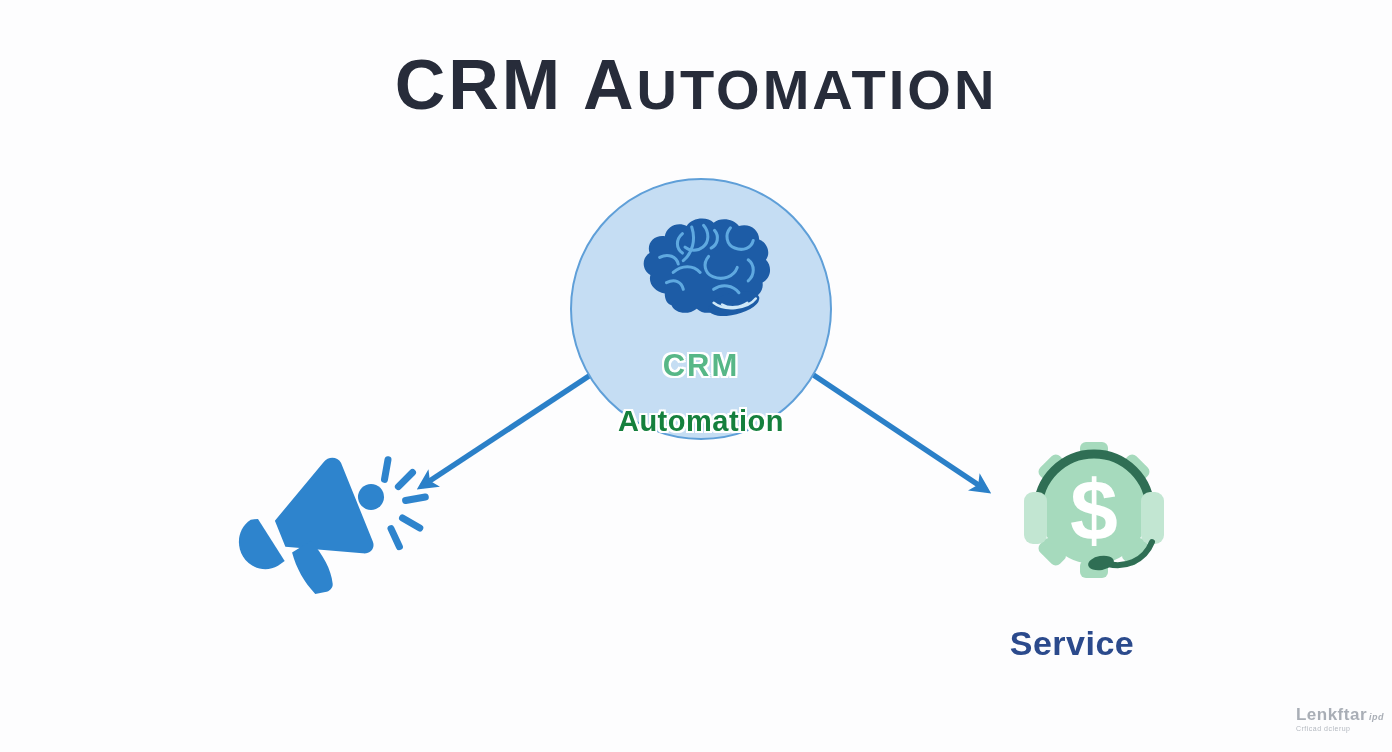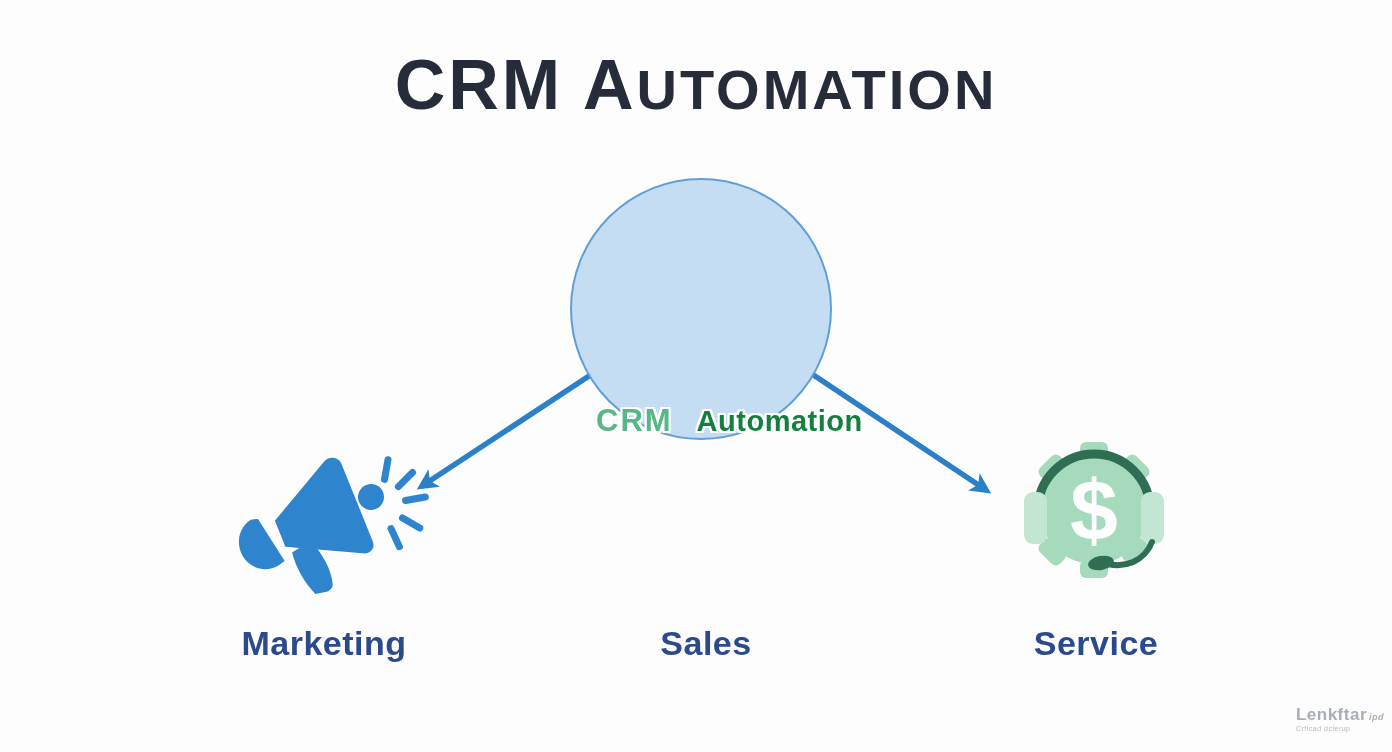--- a/index.html
+++ b/index.html
@@ -13,42 +13,42 @@
     position:absolute; top:50px; left:0; width:100%;
     text-align:center; margin:0; color:#272c3a;
     font-weight:bold; letter-spacing:3px; line-height:1; white-space:nowrap;
   }
   .title .lead { font-size:70px; }
   .title .rest { font-size:56px; }
   
   .hub {
     position:absolute; left:570px; top:178px; width:262px; height:262px;
     border-radius:50%; background:#c5ddf3; border:2px solid #5f9fd8;
-    box-sizing:border-box; display:flex; flex-direction:row; align-items:flex-end;gap:24px;
+    box-sizing:border-box; display:flex; flex-direction:column; align-items:center;gap:24px;
   }
   .brain-svg { margin-top:36px; width:158px; height:118px; }
   .outlined {
     text-shadow:
       -2px -2px 0 #fff, 2px -2px 0 #fff, -2px 2px 0 #fff, 2px 2px 0 #fff,
       -2px 0 0 #fff, 2px 0 0 #fff, 0 -2px 0 #fff, 0 2px 0 #fff;
   }
   .hub-line1 { font-size:31px; font-weight:bold; color:#57b787; letter-spacing:2px; margin-top:0px; line-height:1.05; }
   .hub-line2 { font-size:29px; font-weight:bold; color:#15803d; letter-spacing:0.5px; line-height:1.1; }
   
   .megaphone-svg { position:absolute; left:228px; top:445px; }
   .service-svg   { position:absolute; left:1012px; top:430px; }
   .arrows-svg    { position:absolute; left:0; top:0; pointer-events:none; }
   
   .label {
     position:absolute; top:624px; width:260px; text-align:center;
     font-size:34px; font-weight:bold; color:#2b4a8c; letter-spacing:0.5px;
   }
   .label-marketing { left:194px; }
   .label-sales     { left:576px; }
-  .label-service   { left:966px; }
+  .label-service   { left:942px; }
   
   .watermark { position:absolute; right:8px; bottom:20px; text-align:left; color:#a9aeb6; line-height:1; }
   .wm-line1 { font-size:17px; font-weight:bold; letter-spacing:0.5px; }
   .wm-suffix { font-size:9px; font-style:italic; margin-left:2px; font-weight:bold; }
   .wm-tagline { font-size:7px; margin-top:2px; color:#b4b9c0; letter-spacing:0.5px; }
 </style>
 </head>
 <body>
 
 <div class="stage">
@@ -126,22 +126,20 @@
     <path d="M26 80 A 56 56 0 0 1 138 80" fill="none" stroke-width="9" stroke-linecap="round" stroke="#2f6e54"></path>
     <g fill="#c2e6d2">
       <rect x="12" y="62" width="23" height="52" rx="9"></rect>
       <rect x="129" y="62" width="23" height="52" rx="9"></rect>
     </g>
     <path d="M140 112 C132 132 112 138 96 134" fill="none" stroke-width="6" stroke-linecap="round" stroke="#2f6e54"></path>
     <ellipse cx="89" cy="133" rx="13" ry="7" transform="rotate(-10 89 133)" fill="#2f6e54"></ellipse>
     <text x="82" y="110" text-anchor="middle" font-size="86" font-weight="bold" font-family="Liberation Sans, sans-serif" fill="#ffffff">$</text>
   </svg>
 
-  <div class="label label-marketing">Marketing</div>
-  <div class="label label-sales">Sales</div>
   <div class="label label-service">Service</div>
 
   <div class="watermark">
     <div class="wm-line1"><span>Lenkftar</span><span class="wm-suffix">ipd</span></div>
     <div class="wm-tagline">Crficad dclerup</div>
   </div>
 
 </div>
 
 </body></html>

